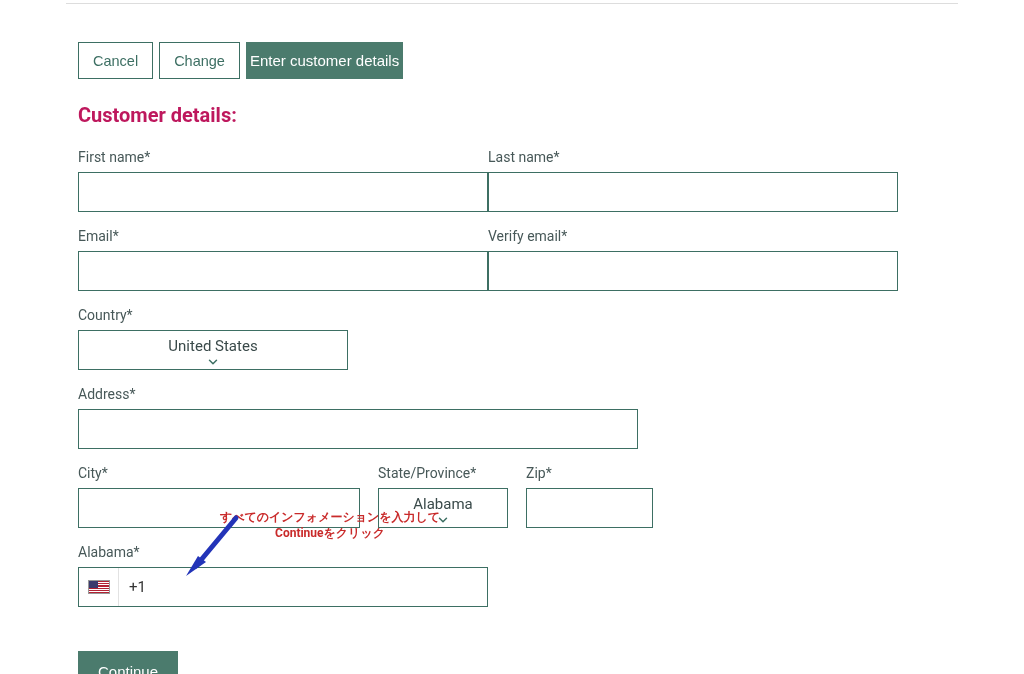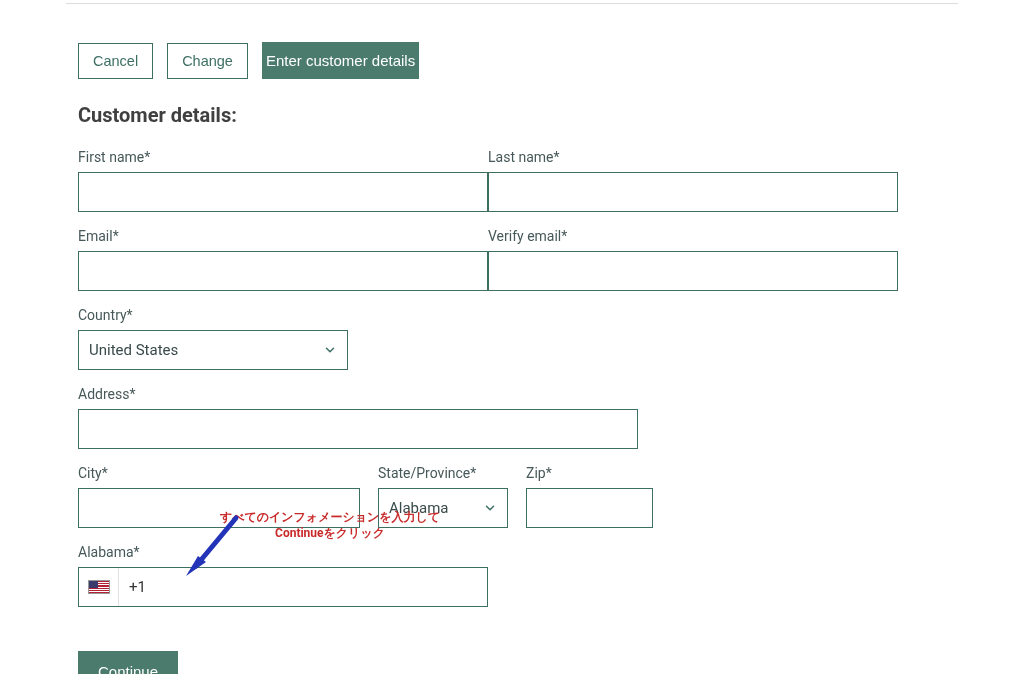--- a/index.html
+++ b/index.html
@@ -14,42 +14,41 @@
   .container {
     padding: 0 78px;
   }
   .top-divider {
     height: 4px;
     border-bottom: 1px solid #ddd;
     margin: 0 66px 38px 66px;
   }
   .button-row {
     display: flex;
-    gap: 14px;
+    gap: 6px;
     margin-bottom: 24px;
-    align-items: center;
   }
   .btn-outline {
     border: 1px solid #3d6f63;
     background: #fff;
     color: #3d6f63;
     padding: 9px 14px;
     font-size: 14.5px;
     cursor: pointer;
   }
   .btn-solid {
     border: none;
     background: #4b7b6d;
     color: #fff;
     padding: 10px 4px;
     font-size: 15px;
     cursor: pointer;
   }
   .section-title {
-    color: #404040;
+    color: #be185d;
     font-size: 20px;
     font-weight: 700;
     margin-bottom: 22px;
   }
   .row {
     display: flex;
     margin-bottom: 16px;
   }
   .col {
     display: flex;
@@ -73,20 +72,21 @@
   .select {
     border: 1px solid #3d6f63;
     height: 40px;
     padding: 6px 10px;
     font-size: 15px;
     background: #fff;
     display: flex;
     align-items: center;
     justify-content: space-between;
     cursor: pointer;
+    flex-direction: column;
   }
   .chev {
     width: 14px; height: 14px;
     display: inline-flex; align-items: center; justify-content: center;
   }
   .chev svg { width: 14px; height: 14px; }
   .country-wrap { width: 270px; }
   .address-wrap { width: 560px; }
   .city-wrap { width: 282px; }
   .state-wrap { width: 130px; }

